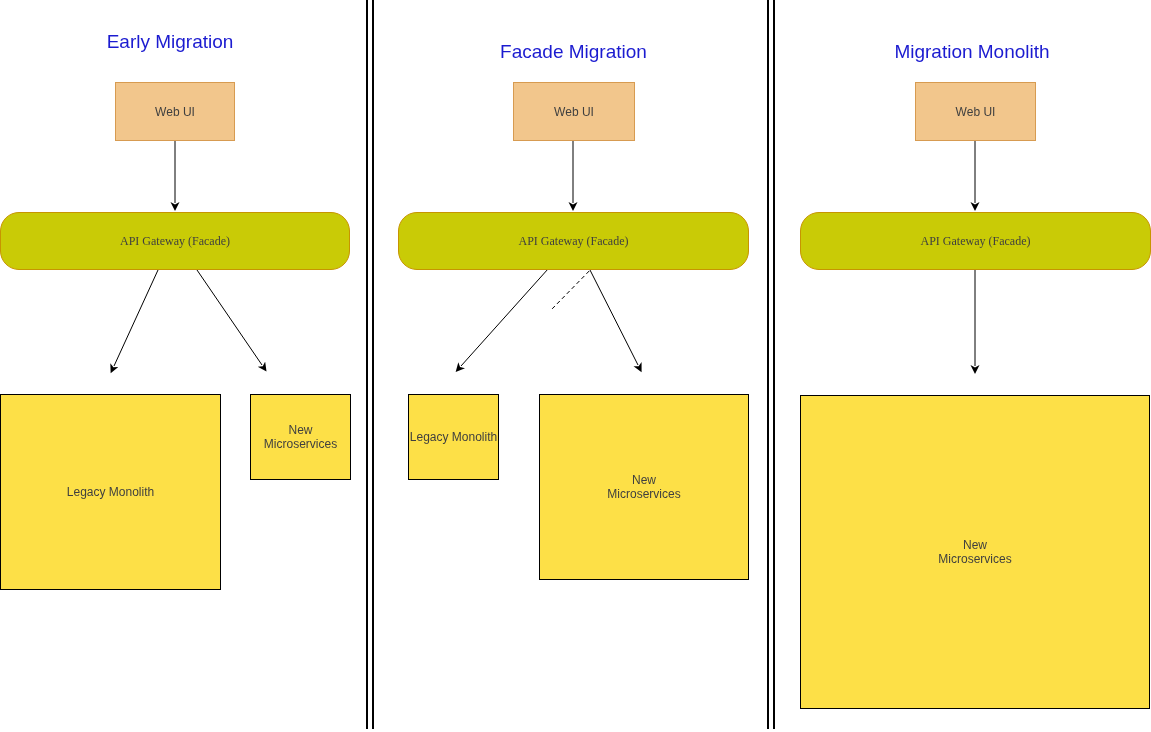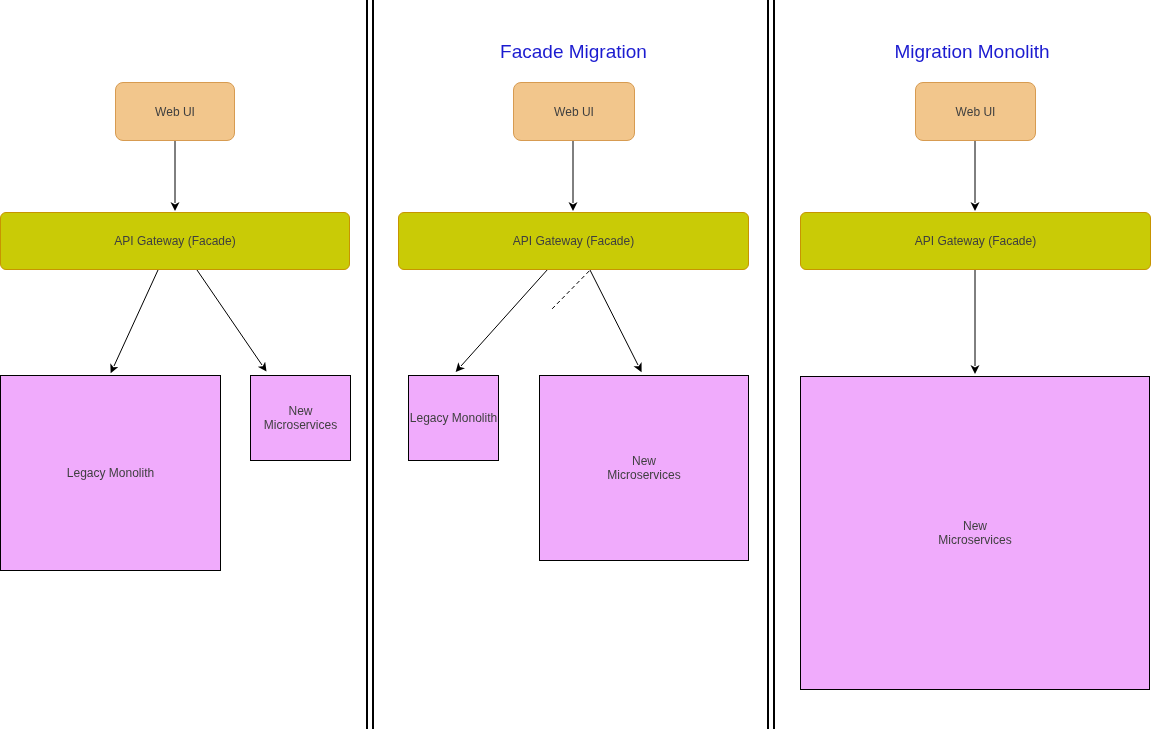--- a/index.html
+++ b/index.html
@@ -50,30 +50,32 @@
     justify-content: center;
     text-align: center;
     font-size: 12px;
     line-height: 14px;
     color: var(--node-text);
     white-space: pre-line;
   }
   .node.webui {
     background: var(--webui-fill);
     border: 1px solid var(--webui-border);
-    border-radius: 8px;
+    border-radius: 0;
   }
   .node.gateway {
     background: var(--gateway-fill);
     border: 1px solid var(--gateway-border);
-    border-radius: 6px;
+    border-radius: 19px;
+    font-family: Liberation Serif, serif;
   }
   .node.plain {
-    background: #f0abfc;
+    background: #fde047;
     border: 1px solid var(--plain-border);
+    margin-top: 19px;
   }
 </style>
 </head>
 <body>
 
 <div class="canvas">
 
   <svg class="connectors" viewBox="0 0 1151 732" xmlns="http://www.w3.org/2000/svg">
     <defs>
       <marker id="arrowhead" markerUnits="userSpaceOnUse" markerWidth="12" markerHeight="12" refX="1" refY="4.5" orient="auto">
@@ -92,20 +94,21 @@
 
     <line x1="975" y1="141" x2="975" y2="203" stroke="#000" stroke-width="1" marker-end="url(#arrowhead)"></line>
     <line x1="975" y1="270" x2="975" y2="366" stroke="#000" stroke-width="1" marker-end="url(#arrowhead)"></line>
   </svg>
 
   <div class="divider" style="left:366px"></div>
   <div class="divider" style="left:372px"></div>
   <div class="divider" style="left:767px"></div>
   <div class="divider" style="left:773px"></div>
 
+  <div class="panel-title" style="left:0px; top:32px; width:340px">Early Migration</div>
   <div class="node webui" style="left:115px; top:82px; width:120px; height:59px">Web UI</div>
   <div class="node gateway" style="left:0px; top:212px; width:350px; height:58px">API Gateway (Facade)</div>
   <div class="node plain" style="left:0px; top:375px; width:221px; height:196px">Legacy Monolith</div>
   <div class="node plain" style="left:250px; top:375px; width:101px; height:86px">New
 Microservices</div>
 
   <div class="panel-title" style="left:398px; top:42px; width:351px">Facade Migration</div>
   <div class="node webui" style="left:513px; top:82px; width:122px; height:59px">Web UI</div>
   <div class="node gateway" style="left:398px; top:212px; width:351px; height:58px">API Gateway (Facade)</div>
   <div class="node plain" style="left:408px; top:375px; width:91px; height:86px">Legacy Monolith</div>

